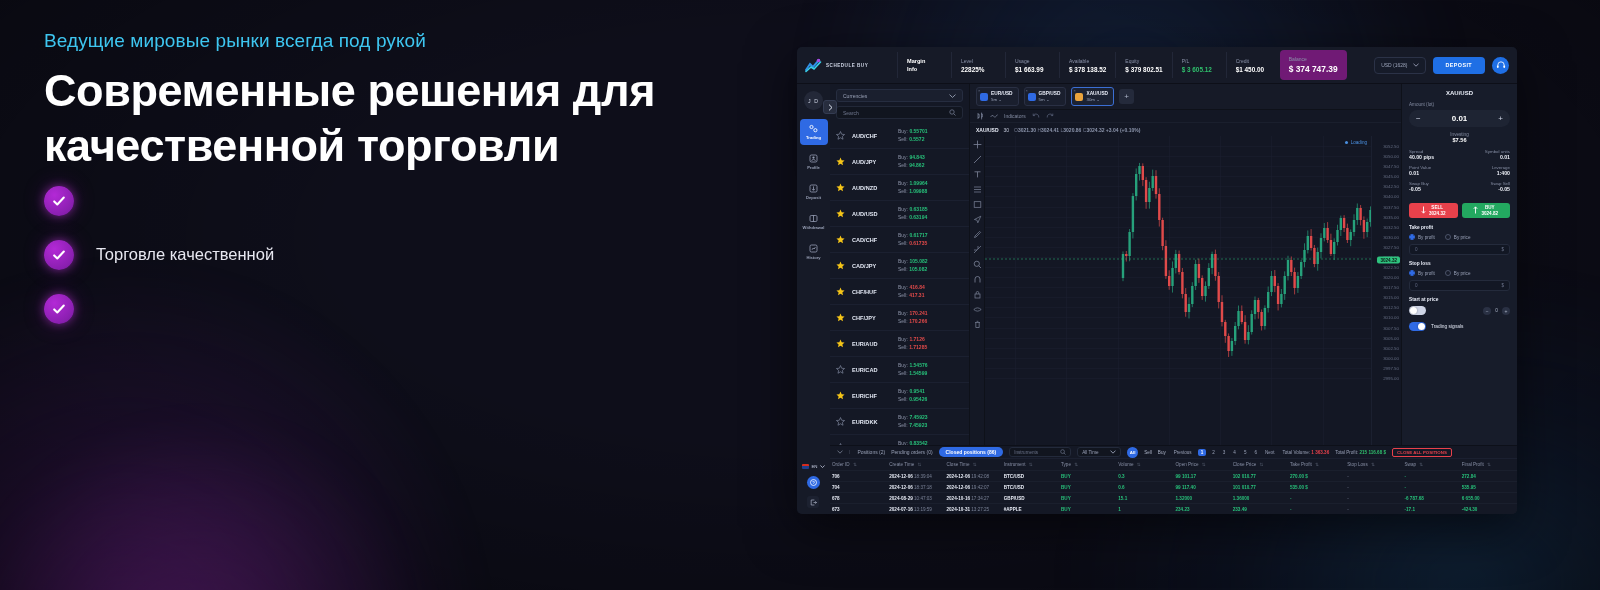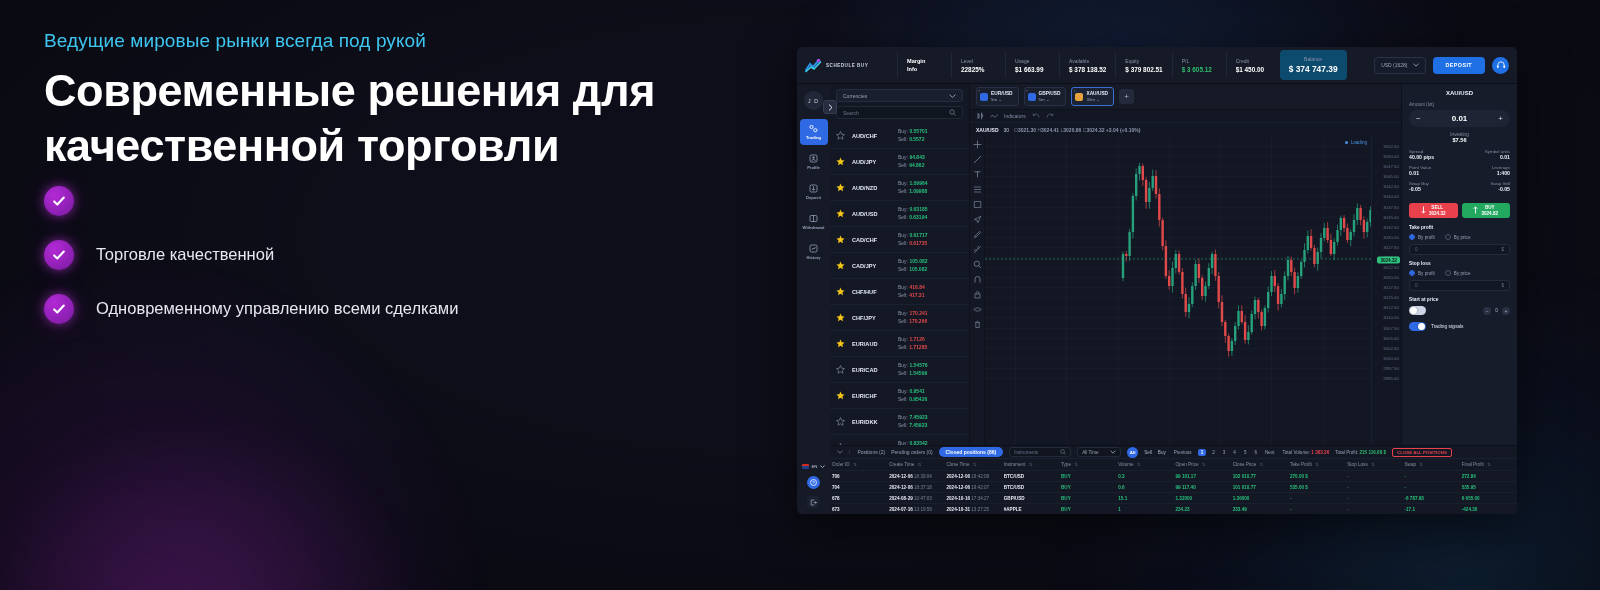--- a/index.html
+++ b/index.html
@@ -70,21 +70,21 @@
   .logo-wrap { display:flex; align-items:center; gap:4px; width:92px; flex:0 0 92px; }
   .logo-mark { width:17px; height:15px; position:relative; }
   .logo-mark svg { width:17px; height:15px; display:block; }
   .logo-txt { font-size:4.6px; letter-spacing:.5px; color:#cdd3e3; font-weight:600; }
   .stat { padding:0 9px; min-width:54px; border-left:1px solid #222738; height:26px; display:flex; flex-direction:column; justify-content:center; }
   .stat:first-of-type { border-left:none; }
   .stat-k { font-size:5px; color:#8b93aa; margin-bottom:2px; }
   .stat-v { font-size:6.4px; color:#ffffff; font-weight:700; }
   .stat.margin .stat-k, .stat.margin .stat-v { color:#ffffff; font-weight:700; font-size:5.6px; }
   .stat .green { color:#2fbf6c; }
-  .stat.balance { background:#0c4a6e; border-radius:4px; border-left:none; padding:3px 9px; height:30px;align-items:center; }
+  .stat.balance { background:#701a75; border-radius:4px; border-left:none; padding:3px 9px; height:30px; }
   .stat.balance .stat-v { font-size:8.4px; }
   .topbar-right { margin-left:auto; display:flex; align-items:center; gap:7px; }
   .cur-sel { background:#161b29; border:1px solid #2b3247; border-radius:4px; height:17px; display:flex; align-items:center; gap:5px; padding:0 6px; font-size:5px; color:#9aa2b8; }
   .btn-deposit { background:#1f6fe5; color:#fff; font-weight:700; font-size:5.4px; letter-spacing:.4px; height:17px; padding:0 13px; display:flex; align-items:center; border-radius:4px; }
   .icon-round { width:17px; height:17px; border-radius:50%; background:#1f6fe5; display:flex; align-items:center; justify-content:center; }
   .icon-round svg { width:10px; height:10px; }
 
   
   .app-body { display:flex; height:calc(467px - 37px); }
 
@@ -250,21 +250,20 @@
           </svg>
         </span>
       <span class="feat-label">Торговле качественной</span>
     </li>
     <li class="feat-item">
       <span class="check">
           <svg viewBox="0 0 16 16">
             <path d="M3.2 8.4 L6.3 11.4 L12.8 4.6" fill="none" stroke="#ffffff" stroke-width="2.1" stroke-linecap="round" stroke-linejoin="round"></path>
           </svg>
         </span>
-      <span class="feat-label">Одновременному управлению всеми сделками</span>
     </li>
   </ul>
 </div>
 
 <div class="app">
 
   <div class="topbar">
     <div class="logo-wrap">
       <span class="logo-mark">
         <svg viewBox="0 0 17 15">

